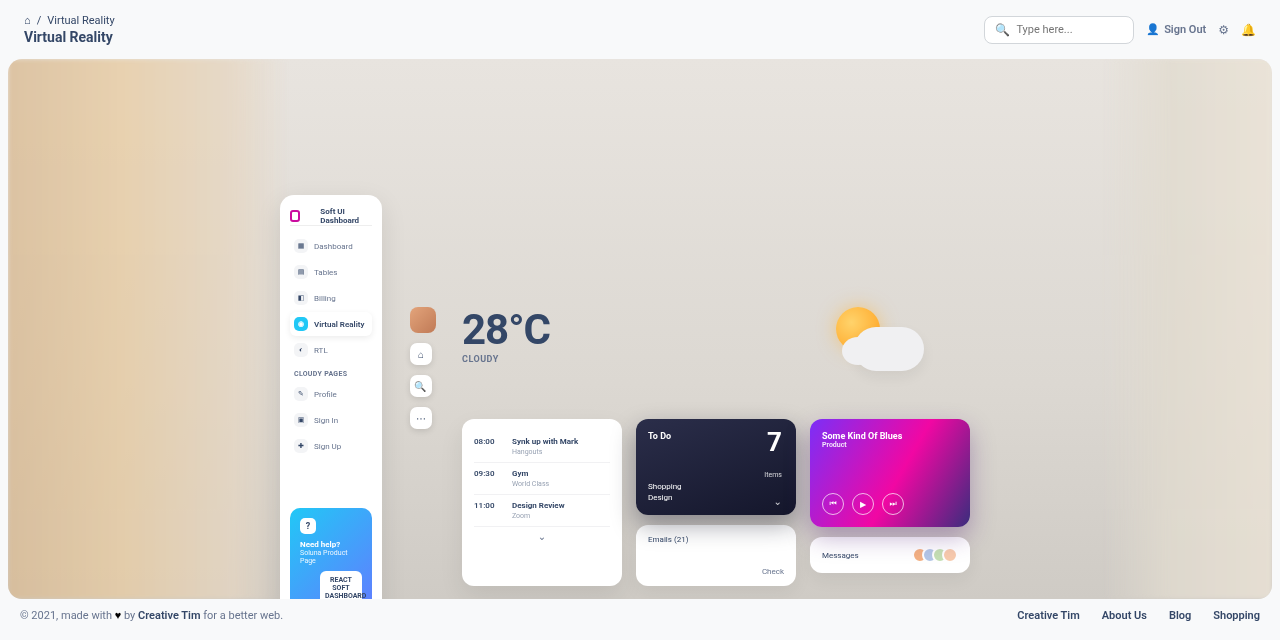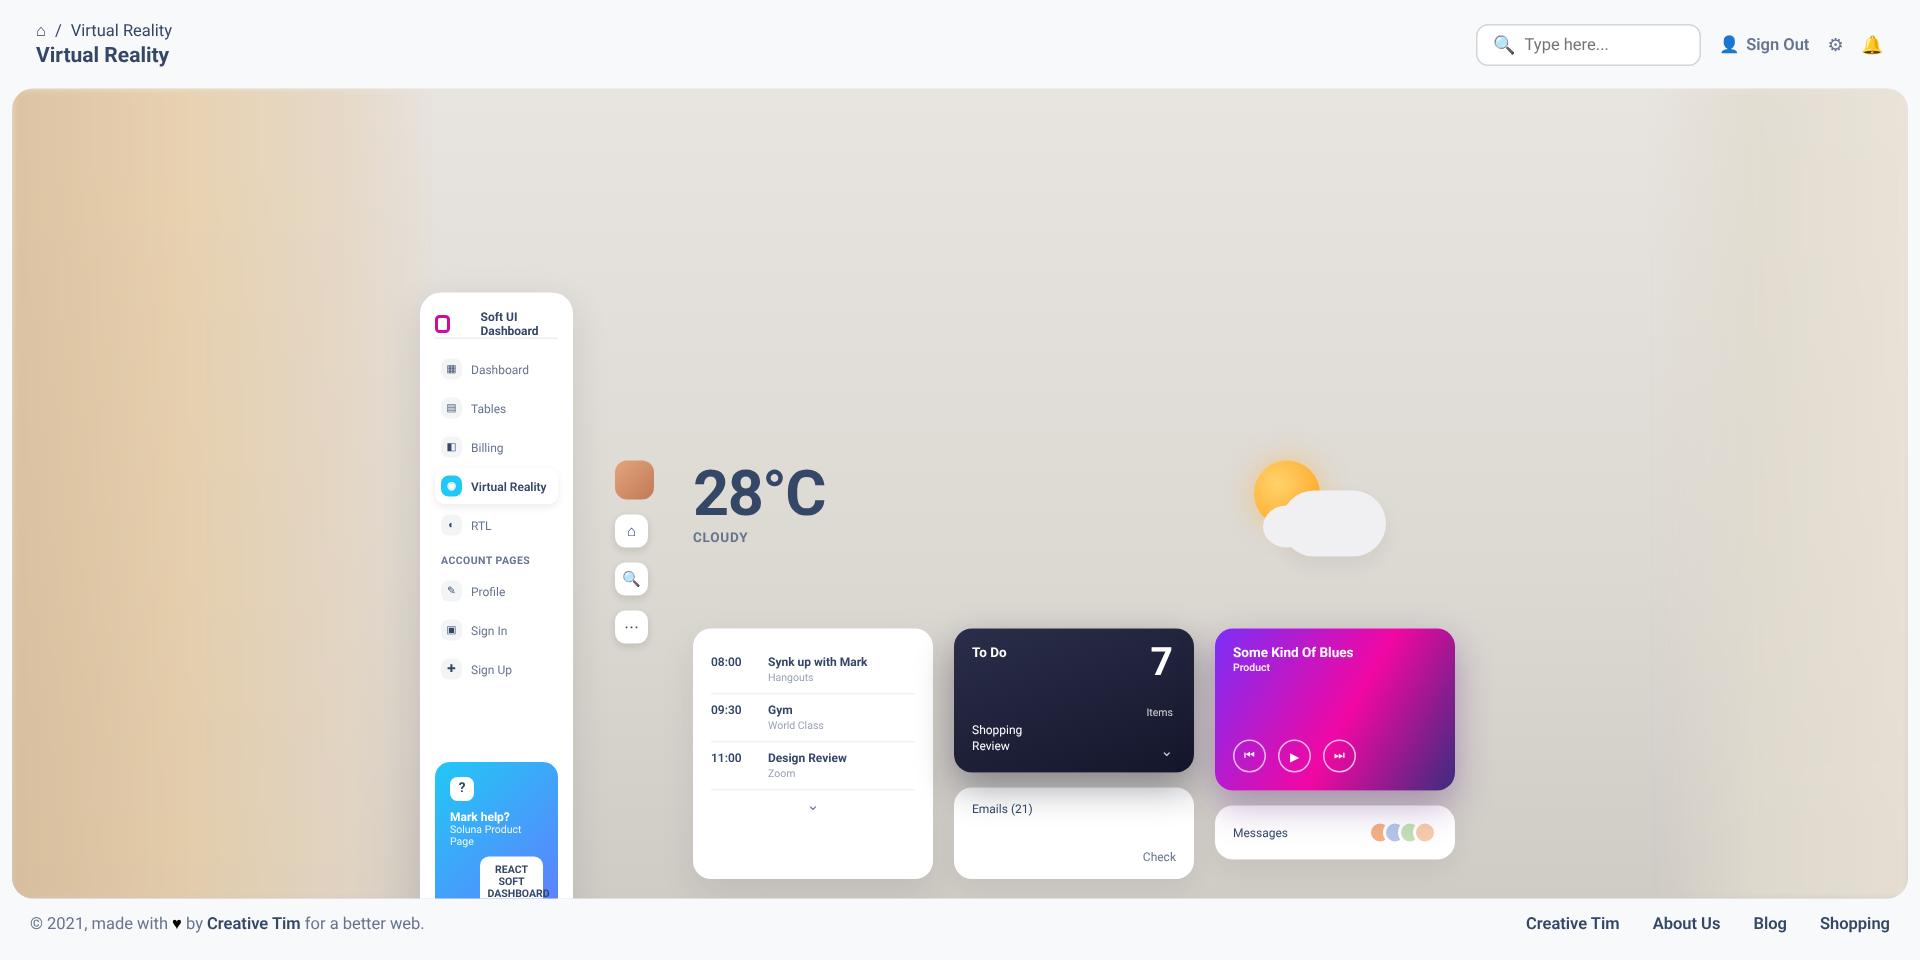--- a/index.html
+++ b/index.html
@@ -172,36 +172,36 @@
         <span>Billing</span>
       </div>
     <div class="nav-item active">
         <span class="ic">◉</span>
         <span>Virtual Reality</span>
       </div>
     <div class="nav-item">
         <span class="ic">◐</span>
         <span>RTL</span>
       </div>
-    <div class="nav-section">ACCOUNT PAGES</div>
+    <div class="nav-section">CLOUDY PAGES</div>
     <div class="nav-item">
         <span class="ic">✎</span>
         <span>Profile</span>
       </div>
     <div class="nav-item">
         <span class="ic">▣</span>
         <span>Sign In</span>
       </div>
     <div class="nav-item">
         <span class="ic">✚</span>
         <span>Sign Up</span>
       </div>
     <div class="help-card">
       <div class="qm">?</div>
-      <div class="help-title">Mark help?</div>
+      <div class="help-title">Need help?</div>
       <div class="help-sub">Soluna Product Page</div>
       <div class="help-btn">REACT SOFT DASHBOARD</div>
     </div>
 
   </div>
 
   <div class="mini-col">
     <div class="avatar"></div>
     <div class="mini-btn">
         <span>⌂</span>
@@ -250,21 +250,21 @@
       <div class="sched-more"><span>⌄</span></div>
     </div>
 
     <div class="todo-wrap">
       <div class="todo">
         <div class="todo-title">To Do</div>
         <div class="todo-num">7</div>
         <div class="todo-items">Items</div>
         <div class="todo-lines">
           <div>Shopping</div>
-          <div>Review</div>
+          <div>Design</div>
         </div>
         <div class="todo-more"><span>⌄</span></div>
       </div>
       <div class="emails">
         <span>Emails (21)</span>
         <span class="chk">Check</span>
       </div>
     </div>
 
     <div class="right-col">

